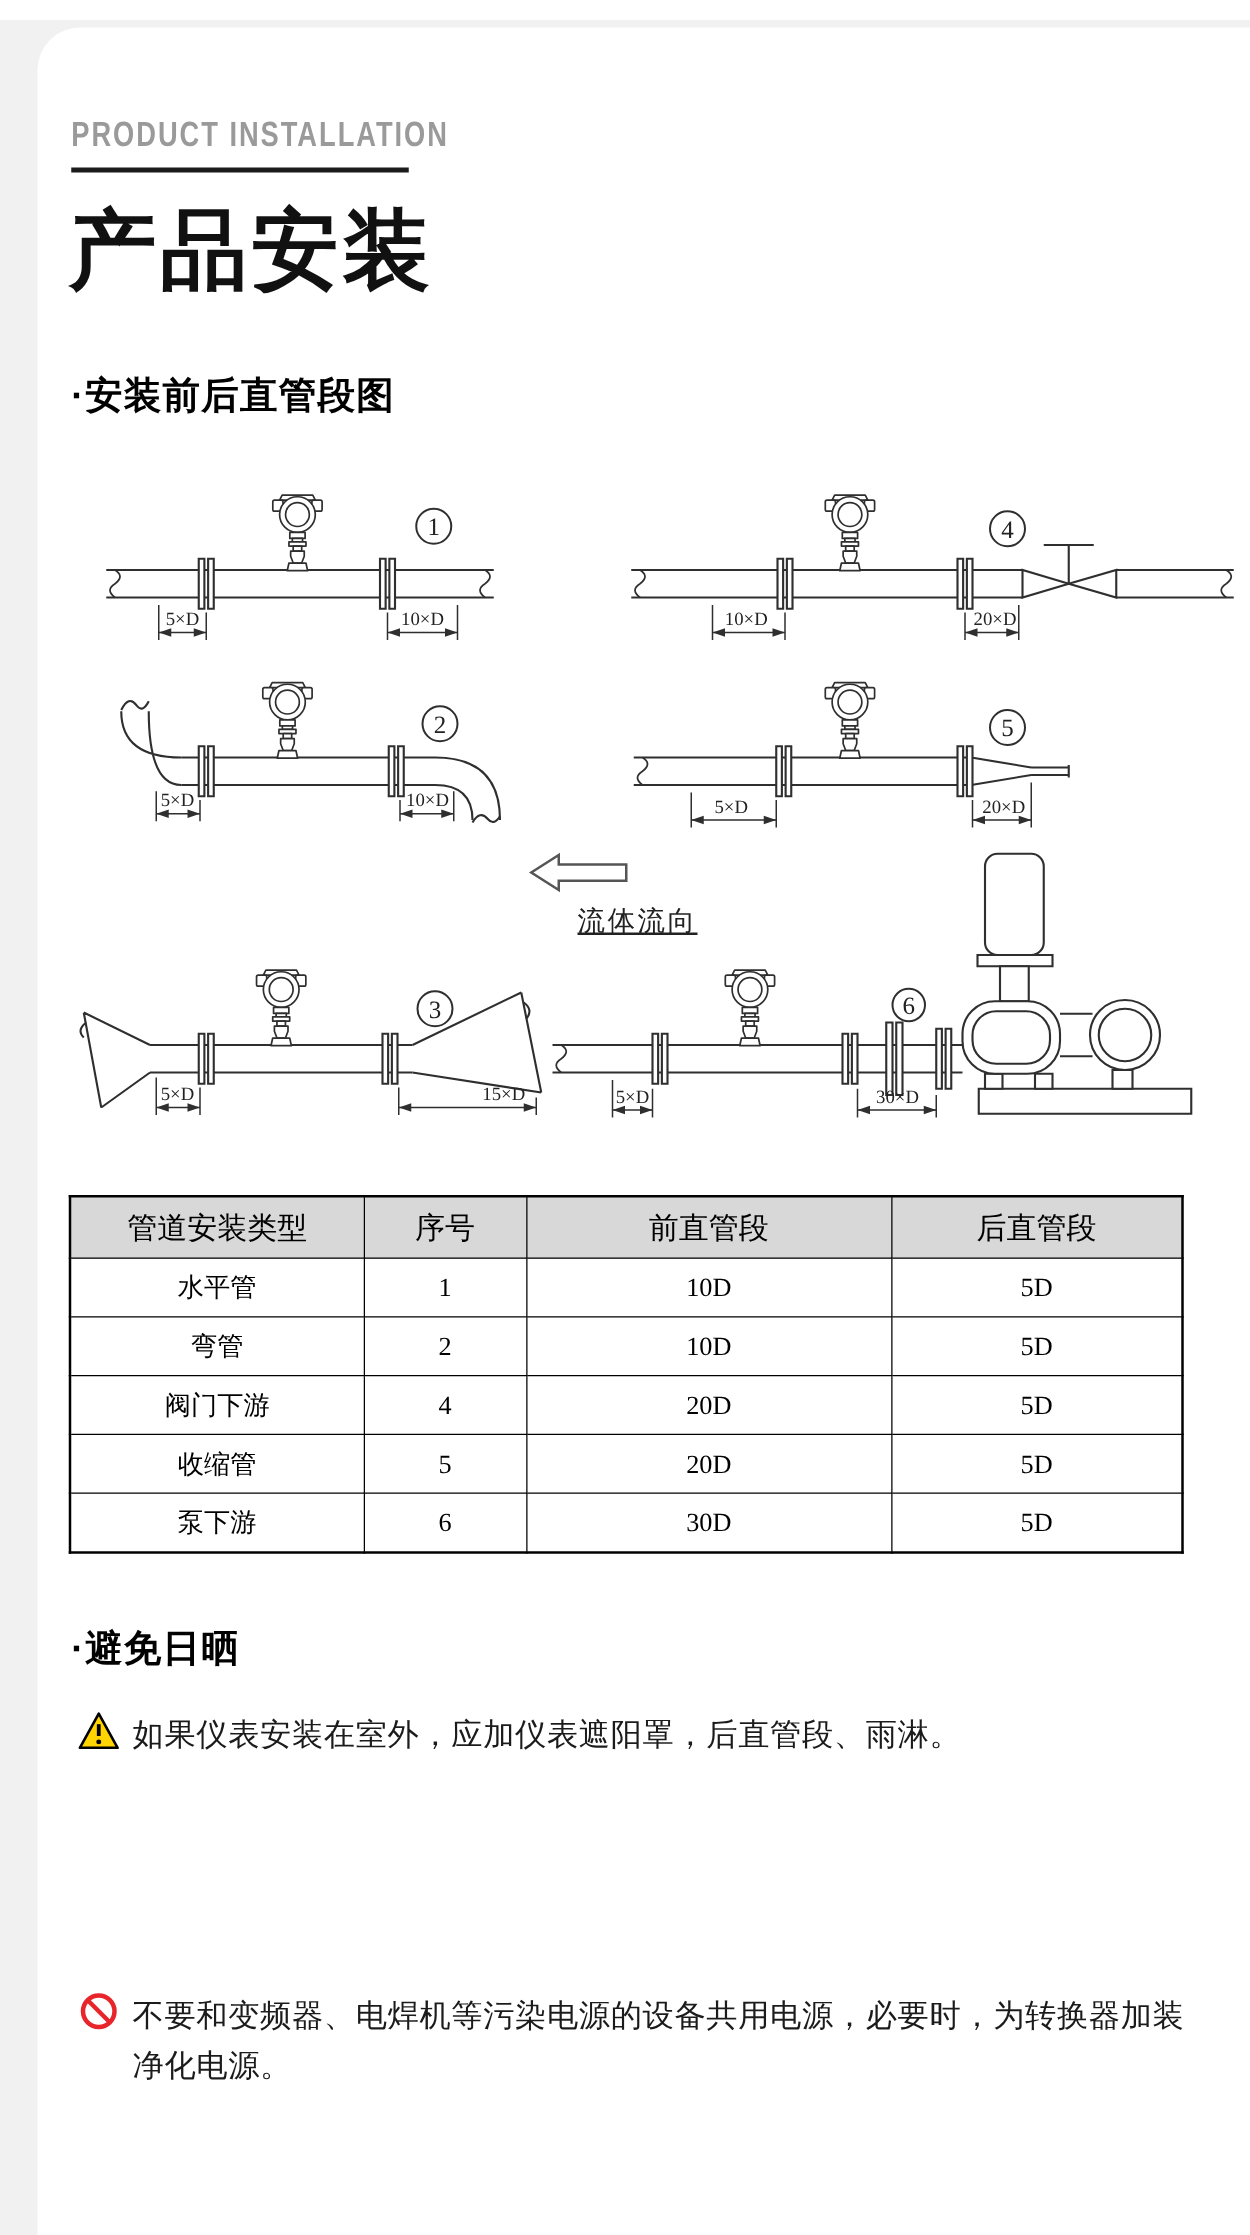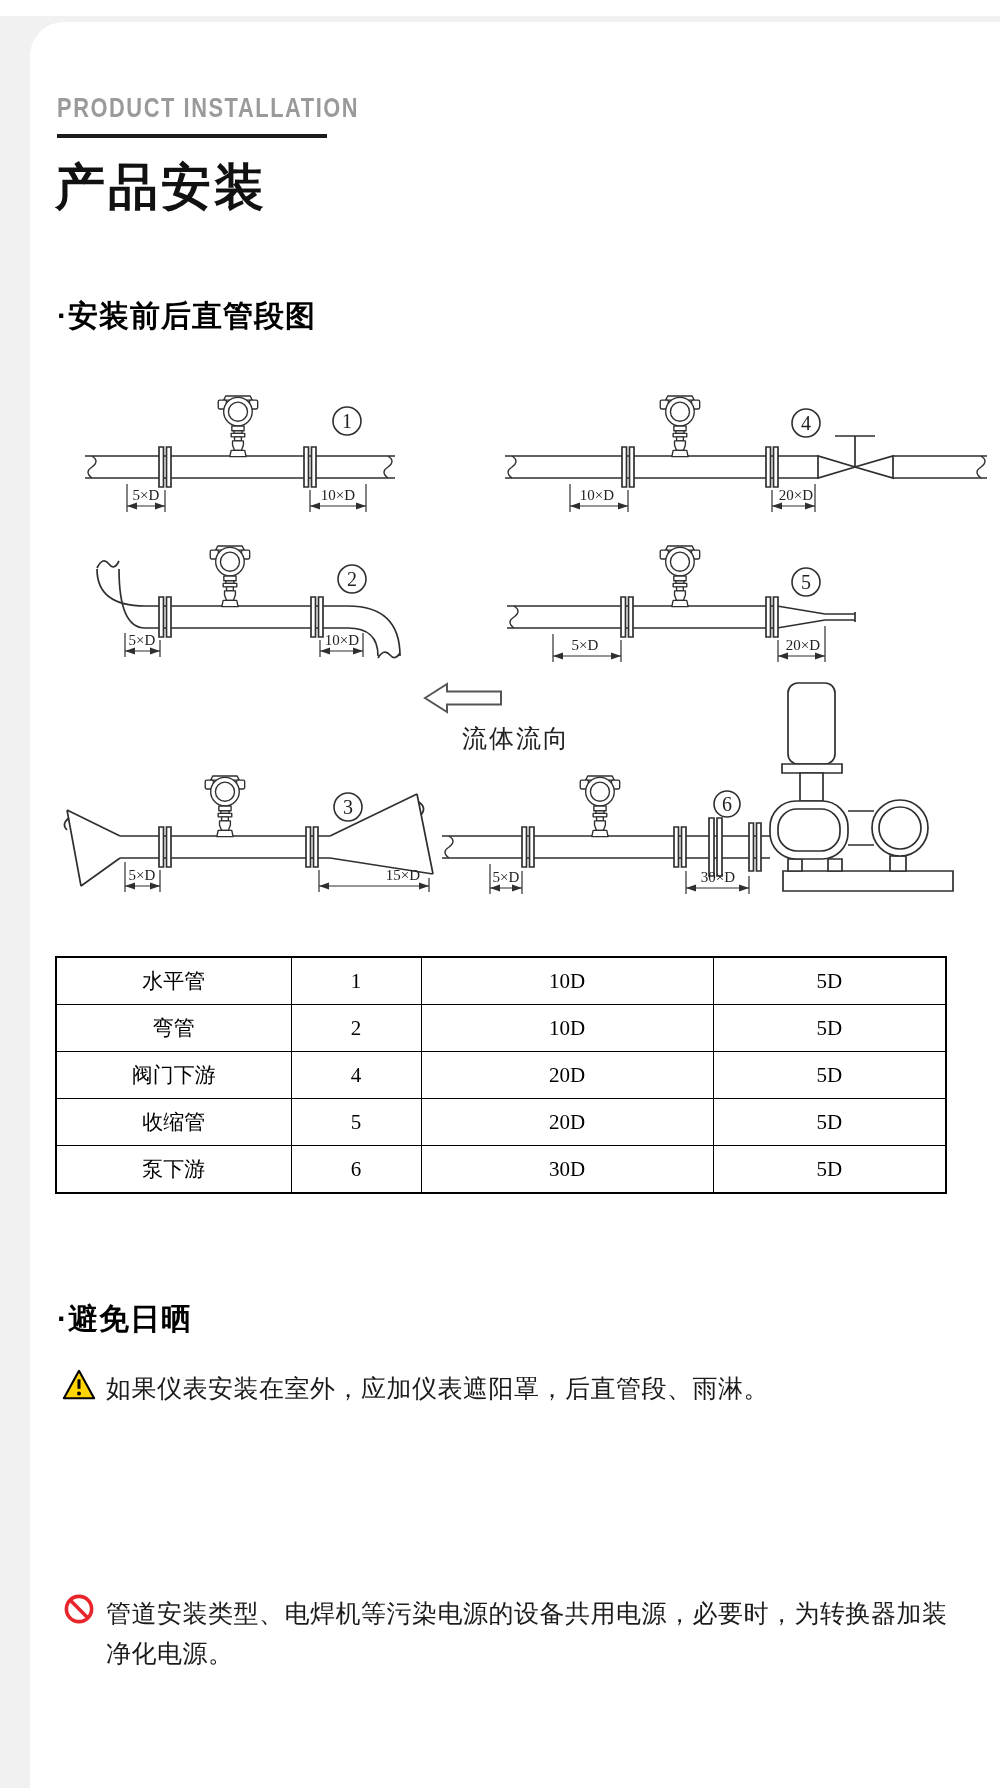--- a/index.html
+++ b/index.html
@@ -3,25 +3,25 @@
 <meta charset="utf-8">
 <style>
   html,body{margin:0;padding:0;}
   body{font-family:"Liberation Sans","DejaVu Sans",sans-serif;}
   .page{position:relative;width:1000px;height:1788px;background:#f1f1f1;overflow:hidden;margin-top:16px;}
   .card{position:absolute;left:30px;top:6px;right:0;bottom:0;background:#ffffff;border-top-left-radius:34px;}
   .abs{position:absolute;}
   .eyebrow{left:57px;top:76px;font-size:28px;font-weight:700;color:#9a9a9a;letter-spacing:2px;
            transform:scaleX(0.78);transform-origin:left center;white-space:nowrap;}
   .rule{left:57px;top:118px;width:270px;height:4px;background:#1b1b1b;}
-  .big-title{left:55px;top:138px;font-size:50px;font-weight:900;color:#111;letter-spacing:3px;}
+  .big-title{left:55px;top:138px;font-size:70px;font-weight:900;color:#111;letter-spacing:3px;}
   .sec-title{font-size:30px;font-weight:800;color:#000000;letter-spacing:1px;}
   .diag{position:absolute;overflow:visible;}
   .diag path,.diag line,.diag circle,.diag rect,.diag polygon{vector-effect:non-scaling-stroke;}
-  .flow-label{font-size:25px;color:#222;letter-spacing:2px;}
+  .flow-label{font-size:22px;color:#222;letter-spacing:2px;text-decoration:underline;}
   table.pipes{position:absolute;left:55px;top:940px;width:890px;border-collapse:collapse;table-layout:fixed;
               font-family:"Liberation Serif","DejaVu Serif",serif;color:#000;}
   table.pipes th,table.pipes td{border:1.6px solid #000;text-align:center;height:44px;font-weight:400;}
   table.pipes th{height:46px;font-size:24px;}
   table.pipes td{font-size:21px;}
   table.pipes{border:2.5px solid #000;}
   .note-row{position:absolute;left:62px;width:890px;display:flex;align-items:flex-start;}
   .note-icon{flex:0 0 34px;margin-right:10px;}
   .note-text{font-size:25px;color:#1b1b1b;line-height:40px;letter-spacing:0.5px;width:850px;}
   .footer-bar{position:absolute;left:85px;right:0;bottom:0;height:14px;background:#121212;}
@@ -255,20 +255,26 @@
   </svg>
 
   <table class="pipes">
     <colgroup>
         <col style="width:235px">
         <col style="width:130px">
         <col style="width:292px">
         <col style="width:233px">
       </colgroup>
     <tbody>
+        <tr style="background:#d8d8d8">
+      <th>管道安装类型</th>
+      <th>序号</th>
+      <th>前直管段</th>
+      <th>后直管段</th>
+    </tr>
     <tr>
       <td>水平管</td>
           <td>1</td>
       <td>10D</td>
           <td>5D</td>
     </tr>
     <tr>
       <td>弯管</td>
           <td>2</td>
       <td>10D</td>
@@ -306,17 +312,17 @@
     <div class="note-text">如果仪表安装在室外，应加仪表遮阳罩，后直管段、雨淋。</div>
   </div>
 
 
 
   <div class="note-row" style="top:1577px">
     <svg class="note-icon" width="32" height="32" viewBox="0 0 32 32">
       <circle cx="16" cy="16" r="12.6" fill="none" stroke="#e8252a" stroke-width="3.6"></circle>
       <line x1="7.6" y1="7.6" x2="24.4" y2="24.4" stroke="#e8252a" stroke-width="3.6"></line>
     </svg>
-    <div class="note-text">管道安装类型、电焊机等污染电源的设备共用电源，必要时，为转换器加装净化电源。</div>
+    <div class="note-text">不要和变频器、电焊机等污染电源的设备共用电源，必要时，为转换器加装净化电源。</div>
   </div>
 
   <div class="footer-bar"></div>
 </div>
 
 </body></html>

